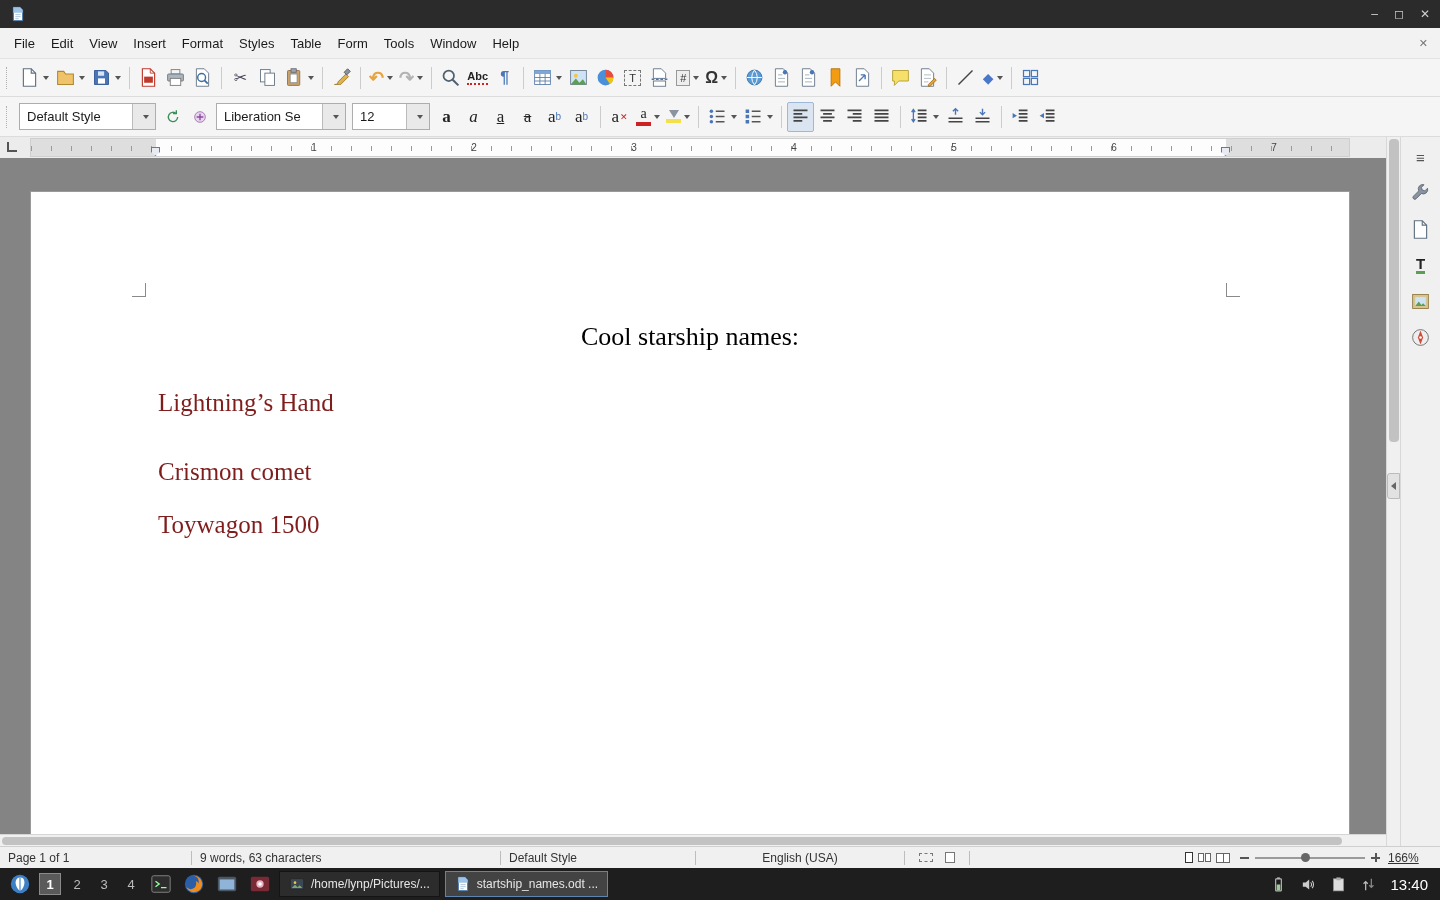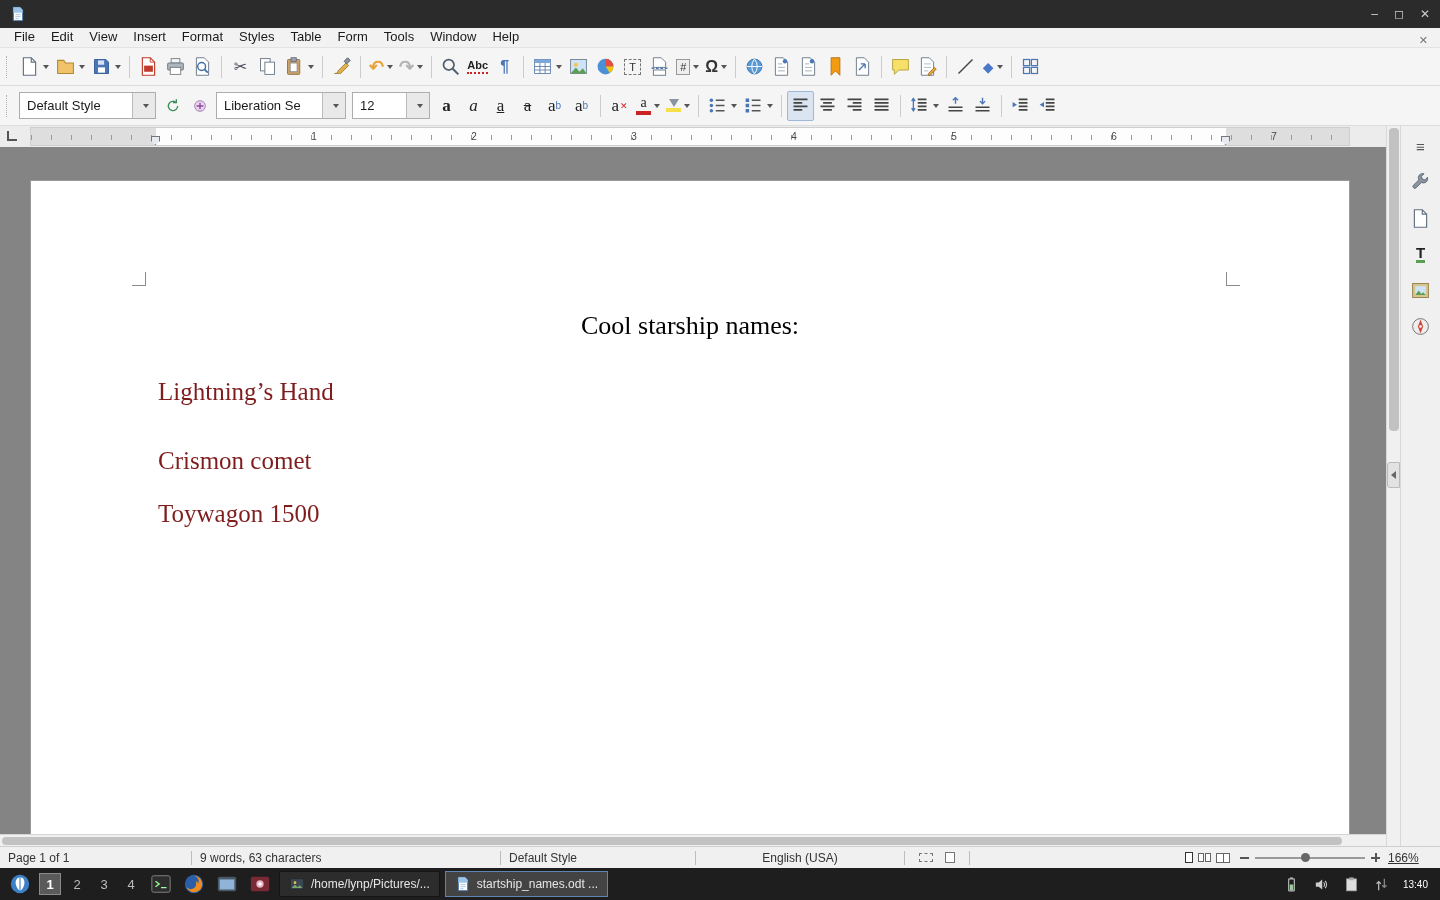--- a/index.html
+++ b/index.html
@@ -8,21 +8,21 @@
   .app { display:flex; flex-direction:column; width:1440px; height:900px; }
 
   
   .titlebar { height:28px; background:#2b2b2b; display:flex; align-items:center; padding:0 10px; position:relative; flex:0 0 auto; }
   .tb-appicon { width:16px; height:16px; }
   .tb-title { position:absolute; left:0; right:0; text-align:center; color:#fff; font-weight:bold; font-size:14px; pointer-events:none; }
   .win-btns { margin-left:auto; display:flex; gap:16px; color:#cfcfcf; font-size:12px; z-index:2; }
   .win-btns span { cursor:default; }
 
   
-  .menubar { height:20px; background:#f2f2f2; display:flex; align-items:flex-end; padding:0 6px; border-bottom:1px solid #e2e2e2; flex:0 0 auto; }
+  .menubar { height:31px; background:#f2f2f2; display:flex; align-items:center; padding:0 6px; border-bottom:1px solid #e2e2e2; flex:0 0 auto; }
   .menu-item { padding:3px 8px; color:#1a1a1a; border-radius:2px; }
   .close-doc { margin-left:auto; color:#777; font-size:11px; padding:0 6px; }
 
   
   .toolbar { background:#f5f5f5; display:flex; align-items:center; padding:0 4px; border-bottom:1px solid #dcdcdc; flex:0 0 auto; }
   #toolbar-main { height:38px; }
   #toolbar-fmt { height:40px; }
   .grip { width:5px; height:22px; border-left:1px dotted #b0b0b0; margin:0 5px 0 2px; }
   .tbtn { display:flex; align-items:center; justify-content:center; height:30px; min-width:27px; padding:0 2px; border-radius:2px; border:1px solid transparent; }
   .active-toggle { background:#dbe5f2; border:1px solid #9db8d8; }
@@ -119,21 +119,21 @@
   .taskbar { height:32px; background:#1e1e1e; display:flex; align-items:center; padding:0 6px; gap:5px; color:#ddd; flex:0 0 auto; }
   .tk-ic { width:22px; height:22px; display:block; }
   .tk-btn { display:flex; align-items:center; justify-content:center; width:28px; height:28px; border-radius:3px; }
   .ws { width:22px; height:22px; display:flex; align-items:center; justify-content:center; color:#bbb; font-size:13px; border:1px solid transparent; }
   .ws.active { background:#5a5a5a; border:1px solid #8a8a8a; color:#fff; font-weight:bold; }
   .task-win { display:flex; align-items:center; gap:6px; height:26px; padding:0 9px; background:#2c2c2c; border:1px solid #141414; color:#e6e6e6; max-width:210px; }
   .task-win .lbl { white-space:nowrap; overflow:hidden; text-overflow:ellipsis; font-size:12px; }
   .task-win.active { background:#434343; border:1px solid #5f84b0; }
   .tray { margin-left:auto; display:flex; align-items:center; gap:13px; padding-right:6px; }
   .tray .ic16 { width:17px; height:17px; }
-  .clock { color:#fff; font-size:10px; }
+  .clock { color:#fff; font-size:15px; }
 </style>
 </head>
 <body>
 
 <svg width="0" height="0" style="position:absolute" aria-hidden="true">
 <defs>
 <symbol id="s-doc" viewBox="0 0 24 24">
         <path d="M5 2h9l5 5v15H5z" fill="#fff" stroke="#607080" stroke-width="1.3"></path>
         <path d="M14 2v5h5" fill="none" stroke="#607080" stroke-width="1.3"></path>
       </symbol>

